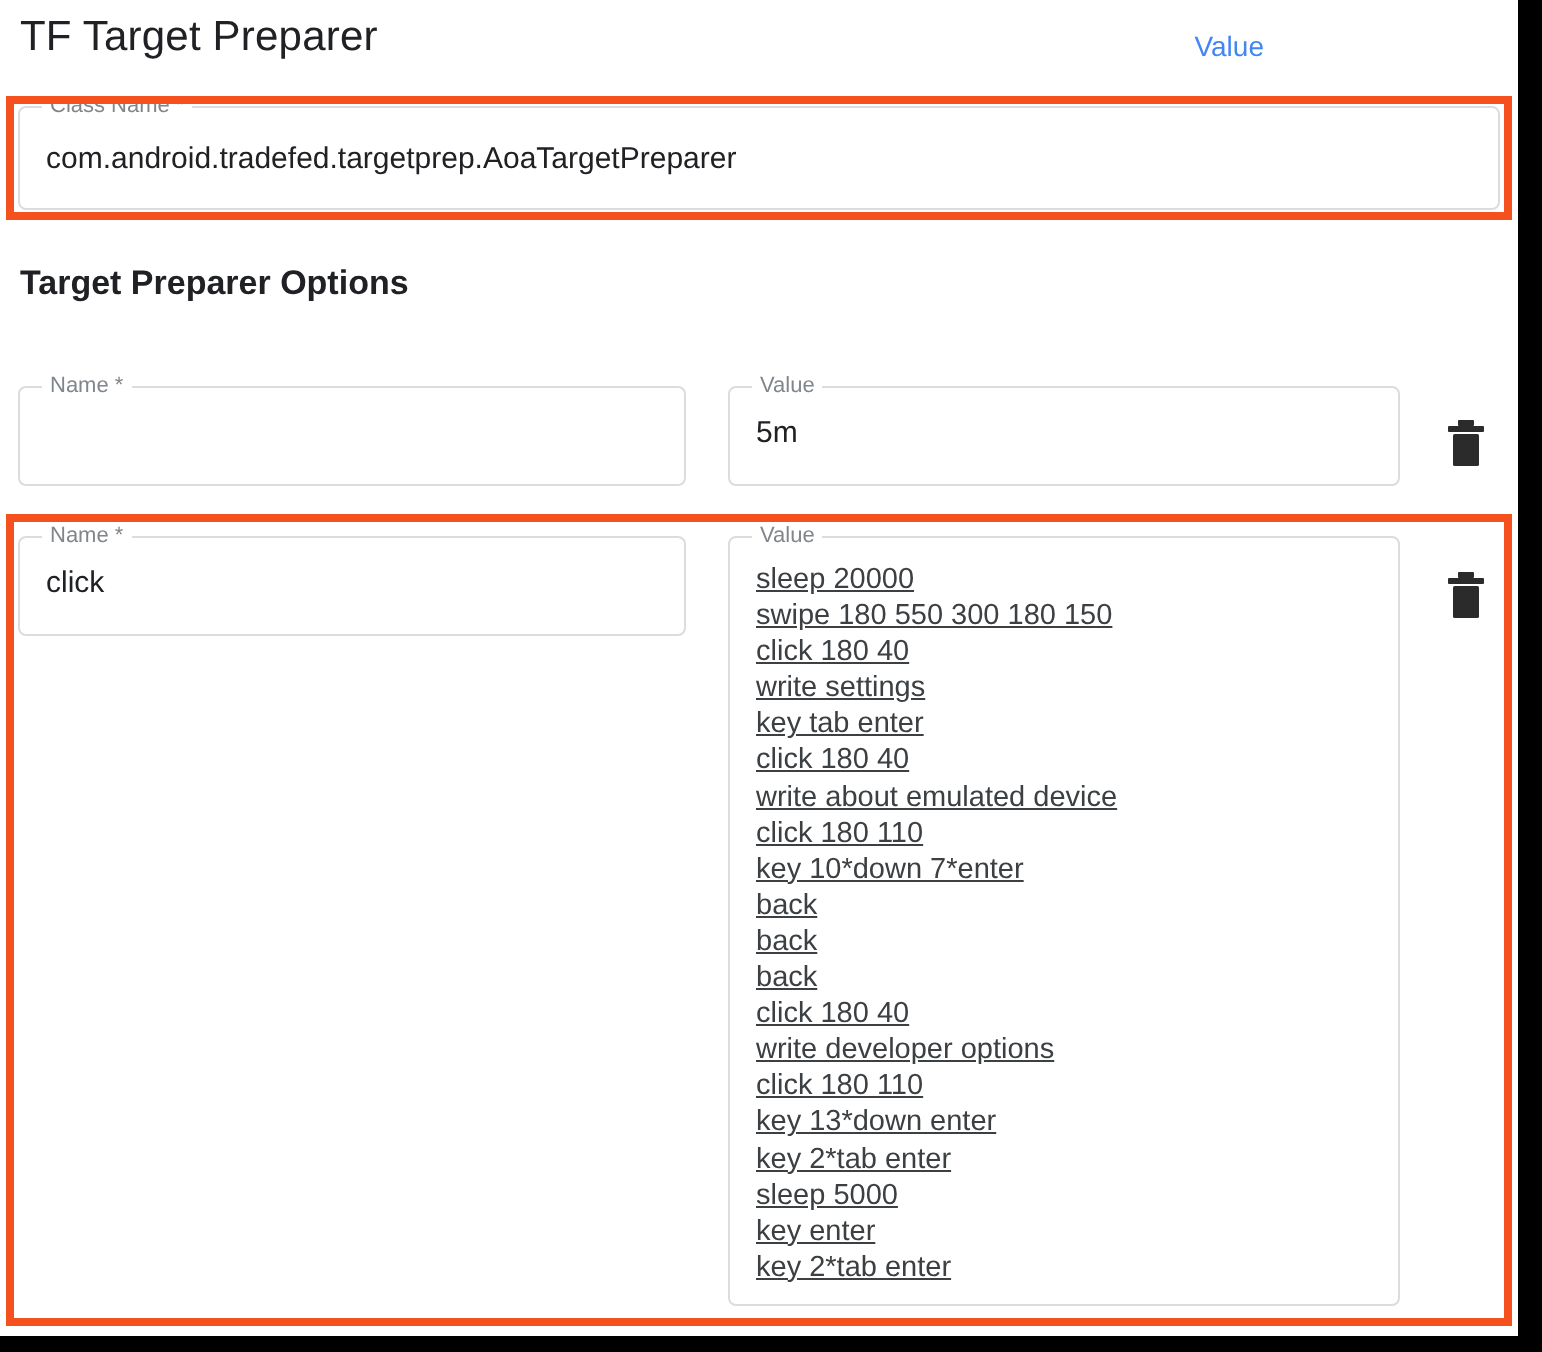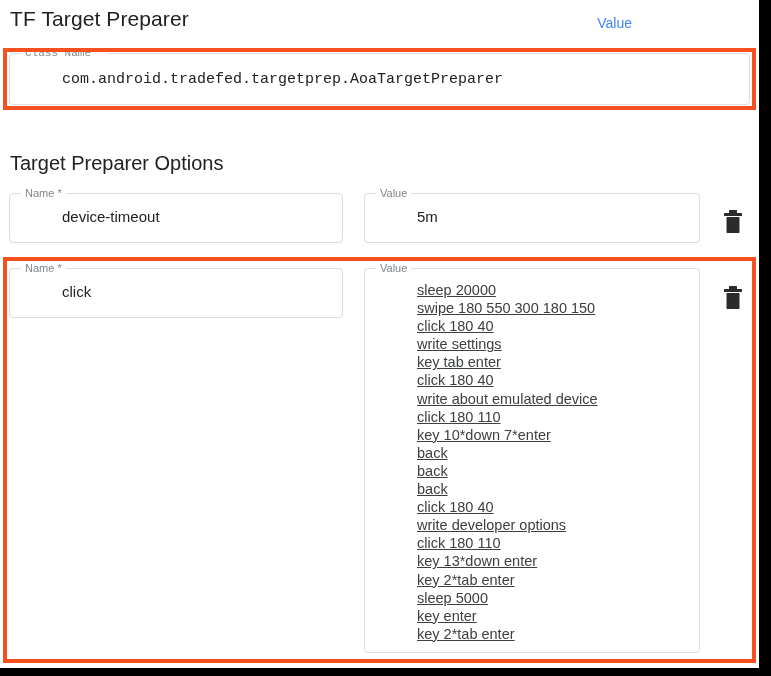--- a/index.html
+++ b/index.html
@@ -85,34 +85,33 @@
   }
   .mdc-field .fieldvalue {
     position: absolute;
     left: 13px;
     right: 0;
     top: 14px;
     font-size: 15px;
     color: #202124;
     white-space: nowrap;
     overflow: hidden;
-    margin-left: 39px;
-  }
-
-  
-  #f-class { left: 9px; top: 53px; width: 741px; height: 52px; font-family: Liberation Mono, monospace; }
+  }
+
+  
+  #f-class { left: 9px; top: 53px; width: 741px; height: 52px; }
   #f-class .fieldvalue { top: 17px; font-size: 15px; }
 
   
   .section-title {
     position: absolute;
-    left: 10px; top: 152px;
-    font-size: 20px;
+    left: 10px; top: 132px;
+    font-size: 17px;
     color: #202124;
-    font-weight: 400;
+    font-weight: 700;
     white-space: nowrap;
   }
 
   
   #f-name1  { left: 9px;   top: 193px; width: 334px; height: 50px; }
   #f-value1 { left: 364px; top: 193px; width: 336px; height: 50px; }
 
   
   #f-name2  { left: 9px;   top: 268px; width: 334px; height: 50px; }
   #f-value2 { left: 364px; top: 268px; width: 336px; height: 385px; }
@@ -152,21 +151,20 @@
 
   <div class="mdc-field" id="f-class">
     <span class="legend">Class Name *</span>
     <span class="fieldvalue">com.android.tradefed.targetprep.AoaTargetPreparer</span>
   </div>
 
   <div class="section-title">Target Preparer Options</div>
 
   <div class="mdc-field" id="f-name1">
     <span class="legend">Name *</span>
-    <span class="fieldvalue">device-timeout</span>
   </div>
 
   <div class="mdc-field" id="f-value1">
     <span class="legend">Value</span>
     <span class="fieldvalue">5m</span>
   </div>
 
   <button class="trash-btn" id="trash1">
     <span>
       <svg width="28" height="30" viewBox="0 0 28 30" aria-hidden="true">

